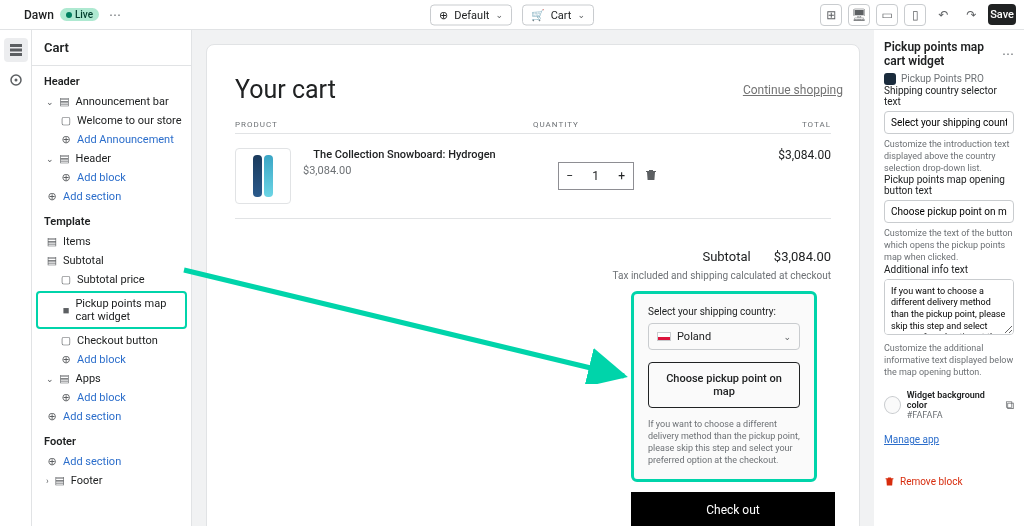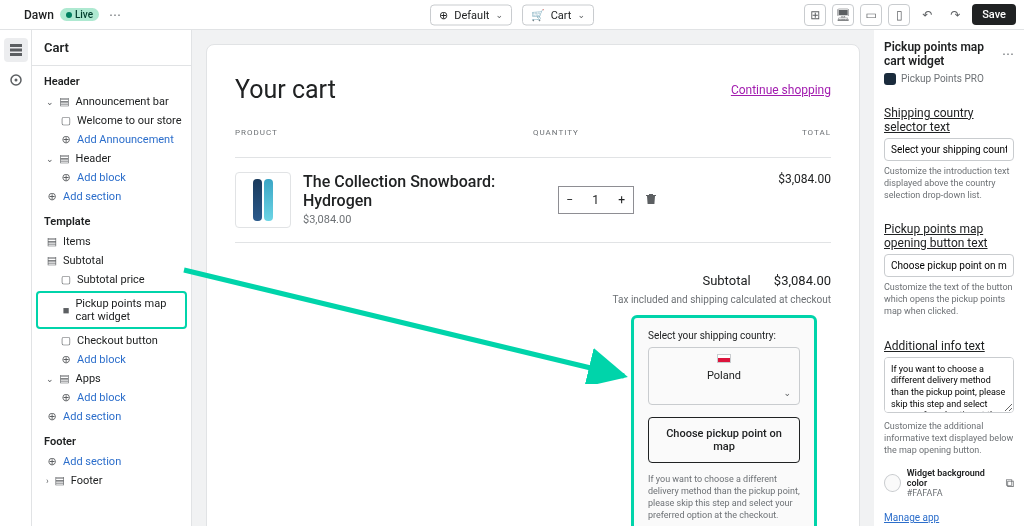--- a/index.html
+++ b/index.html
@@ -10,21 +10,21 @@
 .topbar-left { display: flex; align-items: center; gap: 6px; }
 .theme-name { font-size: 12px; font-weight: 500; padding-left: 16px; }
 .live-badge { background: #aee9d1; color: #003d2c; padding: 1px 6px; border-radius: 8px; font-size: 10px; font-weight: 500; display: flex; align-items: center; gap: 3px; }
 .live-dot { width: 6px; height: 6px; border-radius: 50%; background: #008060; }
 .topbar-dots { margin-left: 4px; cursor: pointer; color: #6d7175; }
 .topbar-center { position: absolute; left: 50%; top: 50%; transform: translate(-50%, -50%); display: flex; align-items: center; gap: 10px; }
 .tc-chip { display: flex; align-items: center; gap: 6px; border: 1px solid #c9cccf; border-radius: 4px; padding: 3px 8px; font-size: 11px; cursor: pointer; }
 .topbar-right { margin-left: auto; display: flex; align-items: center; gap: 6px; }
 .icon-btn { width: 22px; height: 22px; display: flex; align-items: center; justify-content: center; border-radius: 4px; cursor: pointer; border: 1px solid transparent; color: #5c5f62; }
 .icon-btn.bordered { border-color: #c9cccf; }
-.save-btn { background: #202223; color: #fff; padding: 4px 10px; border-radius: 4px; font-size: 11px; font-weight: 500; cursor: pointer; }
+.save-btn { background: #202223; color: #fff; padding: 4px 2px; border-radius: 4px; font-size: 11px; font-weight: 500; cursor: pointer; }
 
 
 .main { display: flex; height: calc(526px - 30px); }
 
 
 .farleft { width: 32px; border-right: 1px solid #e1e3e5; display: flex; flex-direction: column; align-items: center; padding-top: 8px; gap: 6px; }
 .rail-item { width: 24px; height: 24px; display: flex; align-items: center; justify-content: center; border-radius: 4px; cursor: pointer; color: #5c5f62; }
 .rail-item.active { background: #ecedef; }
 
 
@@ -35,60 +35,60 @@
 .tree-item.child { padding-left: 28px; }
 .tree-item.highlight { border: 2px solid #00d4aa; border-radius: 4px; margin: 2px 4px; padding: 4px 6px 4px 24px; }
 .blue-link { color: #2c6ecb; }
 .tree-icon { width: 12px; height: 12px; display: inline-flex; align-items: center; justify-content: center; color: #5c5f62; }
 .chev { font-size: 9px; color: #5c5f62; }
 
 
 .canvas { flex: 1; background: #f1f2f3; padding: 14px; overflow: auto; position: relative; }
 .page { background: #fff; border: 1px solid #e1e3e5; border-radius: 8px; padding: 30px 28px; min-height: 480px; position: relative; }
 .cart-title { font-size: 25px; font-weight: 400; }
-.cont-shopping { position: absolute; right: 28px; top: 38px; font-size: 12px; text-decoration: underline; color: #a21caf; cursor: pointer; }
-.cart-head { display: flex; margin-top: 24px; font-size: 8px; letter-spacing: 1px; color: #6d7175; padding-bottom: 20px; border-bottom: 1px solid #e1e3e5; }
+.cont-shopping { position: absolute; right: 16px; top: 38px; font-size: 12px; text-decoration: underline; color: #737373; cursor: pointer; }
+.cart-head { display: flex; margin-top: 16px; font-size: 8px; letter-spacing: 1px; color: #6d7175; padding-bottom: 4px; border-bottom: 1px solid #e1e3e5; }
 .col-prod { flex: 1.6; }
 .col-qty { flex: 1; }
 .col-tot { flex: 0.6; text-align: right; }
 
 .cart-row { display: flex; padding: 14px 0; border-bottom: 1px solid #e1e3e5; }
 .prod-img { width: 56px; height: 56px; border: 1px solid #e1e3e5; border-radius: 4px; display: flex; align-items: center; justify-content: center; gap: 2px; }
 .board { width: 9px; height: 42px; border-radius: 4px; }
 .prod-info { margin-left: 12px; flex: 1; }
-.prod-name { font-size: 16px; font-weight: 500; }
+.prod-name { font-size: 11px; font-weight: 500; text-align: center; }
 .prod-price { font-size: 11px; color: #6d7175; margin-top: 3px; }
 .qty-wrap { flex: 1; display: flex; align-items: center; justify-content: center; gap: 10px; }
 .qty-box { border: 1px solid #8e8e93; display: flex; align-items: center; }
 .qty-btn { width: 22px; height: 26px; display: flex; align-items: center; justify-content: center; cursor: pointer; font-size: 12px; }
 .qty-val { width: 30px; text-align: center; font-size: 12px; }
 .trash { cursor: pointer; color: #5c5f62; }
 .row-total { flex: 0.6; text-align: right; font-size: 12px; }
 
 .subtotal-row { text-align: right; margin-top: 30px; font-size: 13px; }
 .subtotal-row span:first-child { margin-right: 20px; }
 .tax-note { text-align: right; font-size: 10px; color: #6d7175; margin-top: 6px; }
 
 .widget-box { border: 3px solid #00d4aa; border-radius: 6px; padding: 12px 14px; margin-top: 10px; margin-left: 396px; width: 186px; background: #fafafa; }
 .widget-label { font-size: 10px; color: #202223; margin-bottom: 6px; }
-.country-select { border: 1px solid #c9cccf; border-radius: 4px; padding: 6px 8px; display: flex; align-items: center; gap: 6px; font-size: 11px; cursor: pointer; position: relative; flex-direction: column; }
+.country-select { border: 1px solid #c9cccf; border-radius: 4px; padding: 6px 8px; display: flex; align-items: center; gap: 6px; font-size: 11px; cursor: pointer; position: relative; }
 .flag { width: 14px; height: 9px; background: linear-gradient(#fff 50%, #dc143c 50%); border: 1px solid #c9cccf; }
 .country-chev { margin-left: auto; font-size: 9px; color: #5c5f62; }
 .pick-btn { border: 1px solid #202223; border-radius: 4px; padding: 9px; text-align: center; font-size: 11px; margin-top: 12px; cursor: pointer; font-weight: 500; }
 .widget-info { font-size: 9px; color: #6d7175; margin-top: 10px; line-height: 1.35; }
 
 .checkout-btn { background: #000; color: #fff; padding: 11px; text-align: center; font-size: 12px; margin-top: 10px; margin-left: 396px; width: 204px; cursor: pointer; }
 
 
 .rightpanel { width: 150px; overflow-y: auto; padding: 10px; }
 .rp-title-row { display: flex; align-items: center; justify-content: space-between; }
 .rp-title { font-size: 12px; font-weight: 600; line-height: 1.2; }
 .rp-app { display: flex; align-items: center; gap: 5px; font-size: 10px; color: #6d7175; margin-top: 4px; }
 .app-icon { width: 12px; height: 12px; background: #1a2b3c; border-radius: 3px; }
-.field-label { font-size: 12px; color: #202223; margin-top: 21px; margin-bottom: 4px; text-decoration: underline; }
+.field-label { font-size: 10px; color: #202223; margin-top: 0; margin-bottom: 4px; }
 .field-input { width: 100%; border: 1px solid #c9cccf; border-radius: 4px; padding: 5px 6px; font-size: 10px; }
 .help-text { font-size: 9px; color: #6d7175; margin-top: 4px; line-height: 1.35; }
 .textarea { width: 100%; border: 1px solid #c9cccf; border-radius: 4px; padding: 6px; font-size: 9px; min-height: 56px; line-height: 1.3; }
 .color-row { display: flex; align-items: center; gap: 6px; margin-top: 12px; }
 .color-swatch { width: 18px; height: 18px; border: 1px solid #c9cccf; border-radius: 50%; background: #fafafa; }
 .color-info .t1 { font-size: 9px; font-weight: 600; }
 .color-info .t2 { font-size: 9px; color: #6d7175; }
 .copy-icon { cursor: pointer; color: #5c5f62; }
 .manage-link { font-size: 10px; color: #2c6ecb; text-decoration: underline; margin-top: 14px; display: inline-block; cursor: pointer; }
 .remove-block { display: flex; align-items: center; gap: 5px; color: #d72c0d; font-size: 10px; margin-top: 30px; cursor: pointer; }

